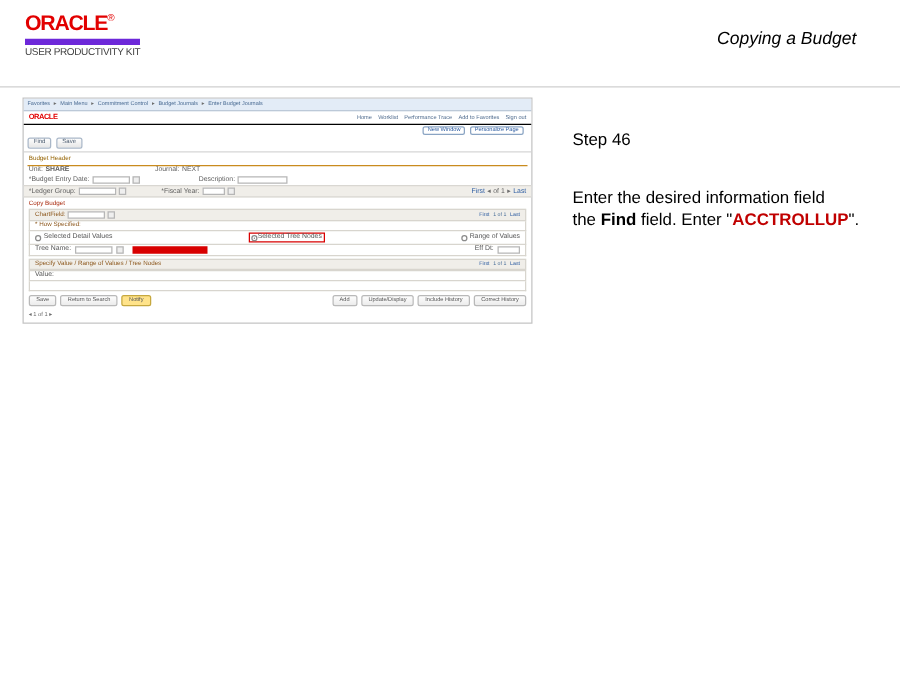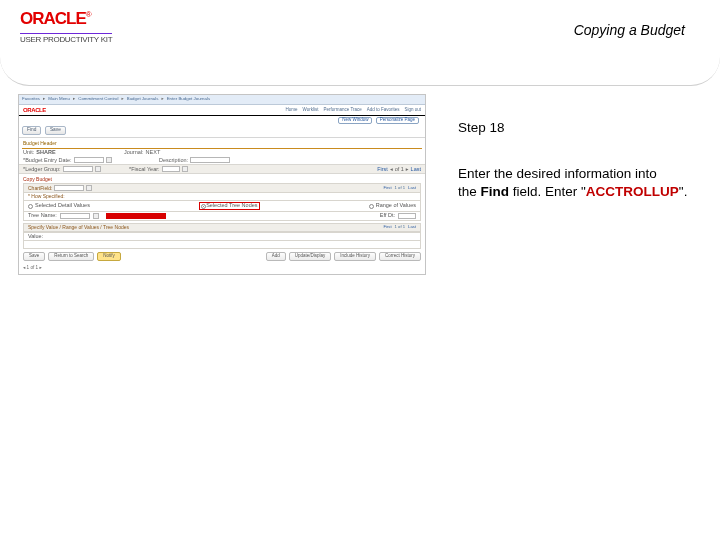--- a/index.html
+++ b/index.html
@@ -1,23 +1,23 @@
 <!DOCTYPE html>
 <html><head>
 <meta charset="utf-8">
 <style>
   * { box-sizing: border-box; margin: 0; padding: 0; }
   html, body { width: 720px; height: 540px; background: #fff; font-family: Arial, Helvetica, sans-serif; overflow: hidden; }
 
   
-  .header { position: relative; height: 86px; border-bottom: 1px solid #d0d0d0; padding: 10px 20px 0 20px; border-radius: 29px; }
+  .header { position: relative; height: 70px; border-bottom: 1px solid #d0d0d0; padding: 10px 20px 0 20px; }
   .logo-block { display: inline-block; }
   .logo-oracle { color: #e20000; font-weight: 700; letter-spacing: -1px; font-size: 17px; line-height: 17px; }
   .logo-reg { font-size: 8px; vertical-align: top; color: #e20000; }
-  .logo-sub { font-size: 8px; letter-spacing: -0.3px; color: #444; border-top: 1px solid #6d28d9; margin-top: 2px; padding-top: 1px; display: inline-block; }
+  .logo-sub { font-size: 8px; letter-spacing: -0.3px; color: #444; border-top: 5px solid #6d28d9; margin-top: 2px; padding-top: 1px; display: inline-block; }
   .header-title { position: absolute; top: 22px; right: 35px; font-size: 14px; color: #000; font-style: italic; }
 
   
   .body { display: flex; padding: 8px 12px 0 18px; }
   .shot-col { width: 420px; }
   .text-col { width: 250px; padding-left: 20px; padding-top: 25px; font-size: 13.5px; line-height: 1.35; color: #000; }
   .text-col .step { margin-bottom: 28px; }
   .text-col b.tree { font-weight: 700; }
   .text-col b.code { font-weight: 700; color: #c00000; }
   .quote { color:#000; }
@@ -225,19 +225,19 @@
       </div>
       <div class="paging">
         <span class="glyph">◂</span>
         <span>1 of 1</span>
         <span class="glyph">▸</span>
       </div>
     </div>
   </div>
 
   <div class="text-col">
-    <div class="step">Step 18</div>
+    <div class="step">Step 46</div>
     <div>
-      <span>Enter the desired information into</span><br>
+      <span>Enter the desired information field</span><br>
       <span>the </span><b class="tree">Find</b><span> field. Enter "</span><b class="code">ACCTROLLUP</b><span class="quote">".</span>
     </div>
   </div>
 </div>
 
 </body></html>

